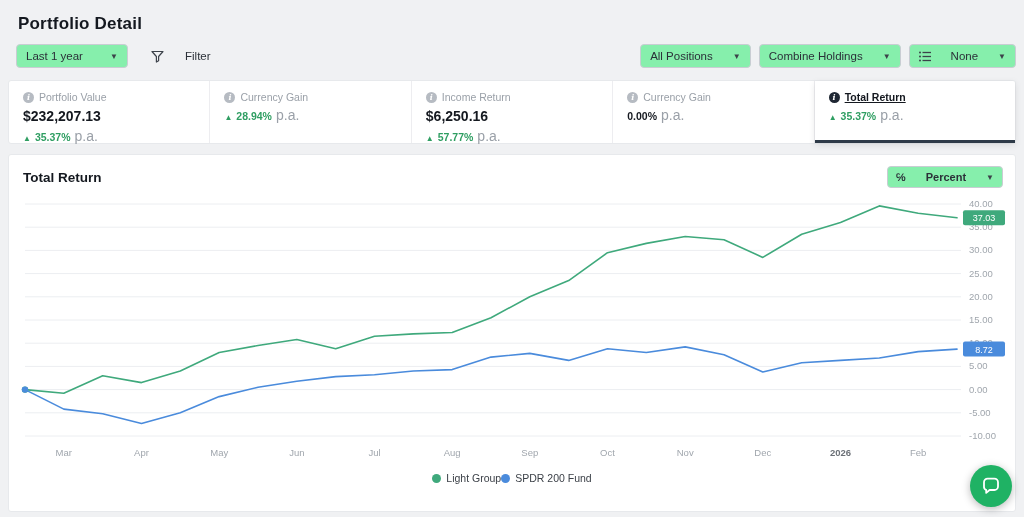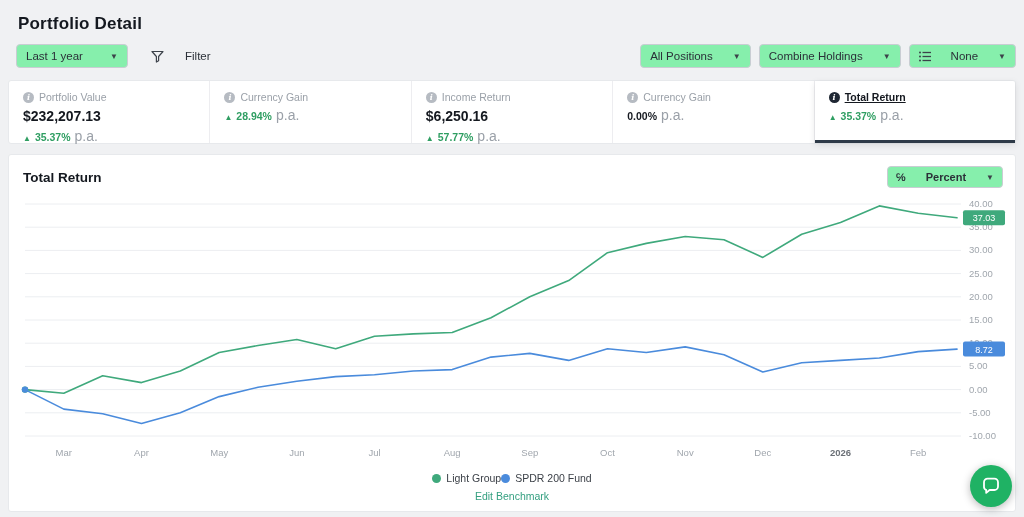--- a/index.html
+++ b/index.html
@@ -222,21 +222,20 @@
     <div class="legend">
       <span class="legend-item">
         <span class="legend-dot" style="background: rgb(63, 169, 124);"></span>
         <span>Light Group</span>
       </span>
       <span class="legend-item">
         <span class="legend-dot" style="background: rgb(74, 139, 220);"></span>
         <span>SPDR 200 Fund</span>
       </span>
     </div>
-    <a class="edit-benchmark">Edit Benchmark</a>
   </div>
 
   <div class="chat-fab">
     <span style="display:inline-flex;">
       <svg width="20" height="19" viewBox="0 0 20 19">
           <path d="M3 5.2A3.6 3.6 0 0 1 6.6 1.6h6.8A3.6 3.6 0 0 1 17 5.2v4.2a3.6 3.6 0 0 1-3.6 3.6H8.6l-3.4 2.9v-2.9h-.1A3.6 3.6 0 0 1 3 9.4V5.2z" fill="none" stroke="#fff" stroke-width="1.8" stroke-linejoin="round"></path>
         </svg>
     </span>
   </div>
 

